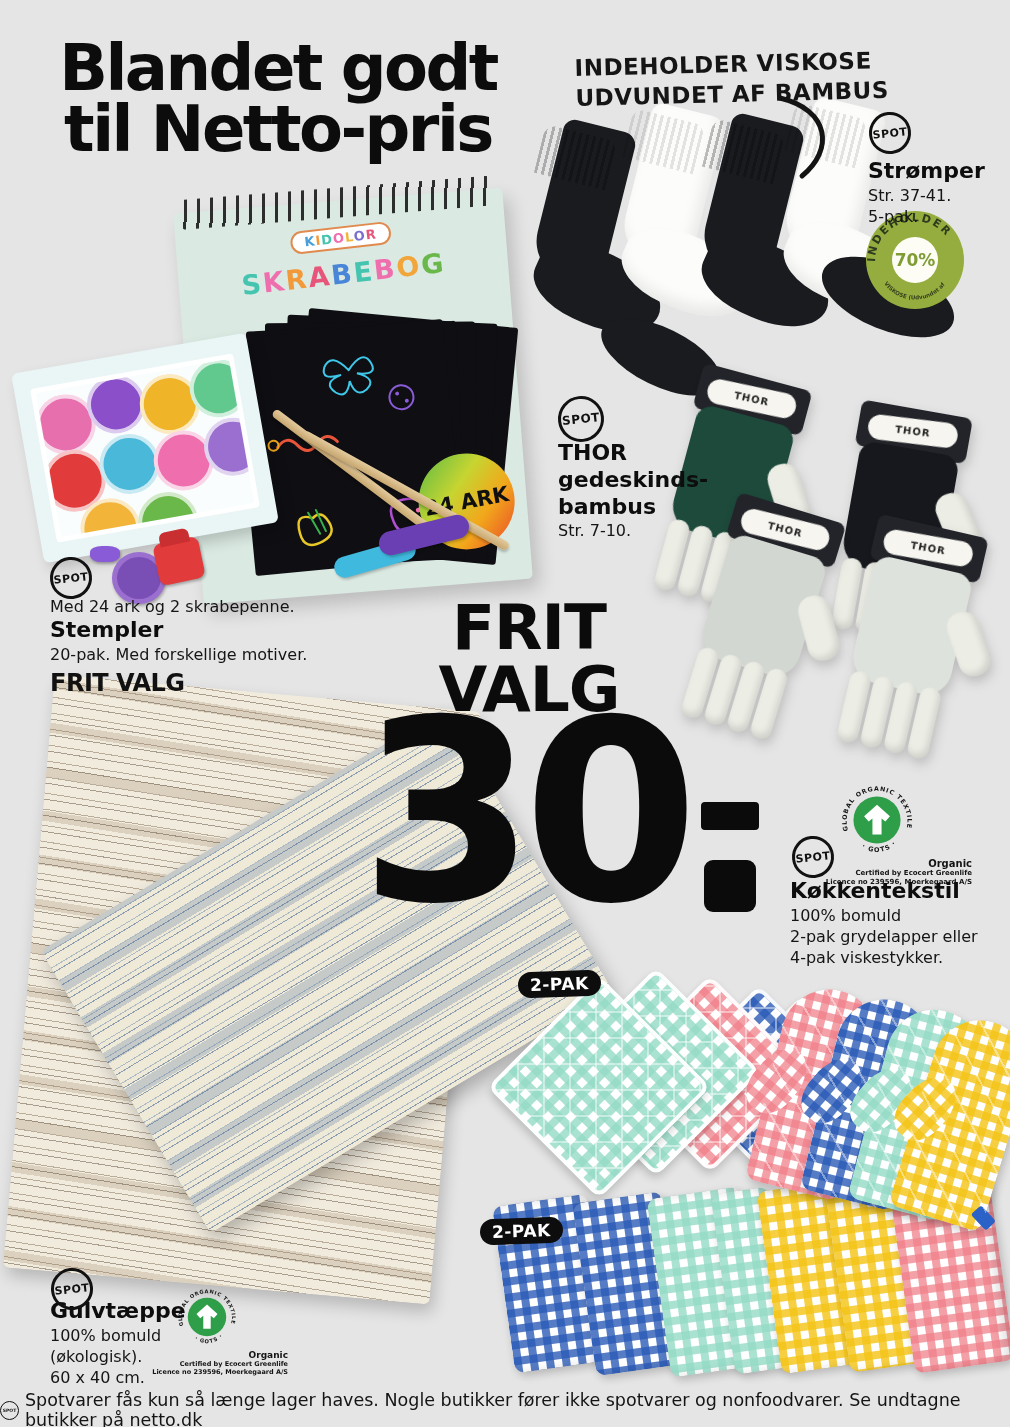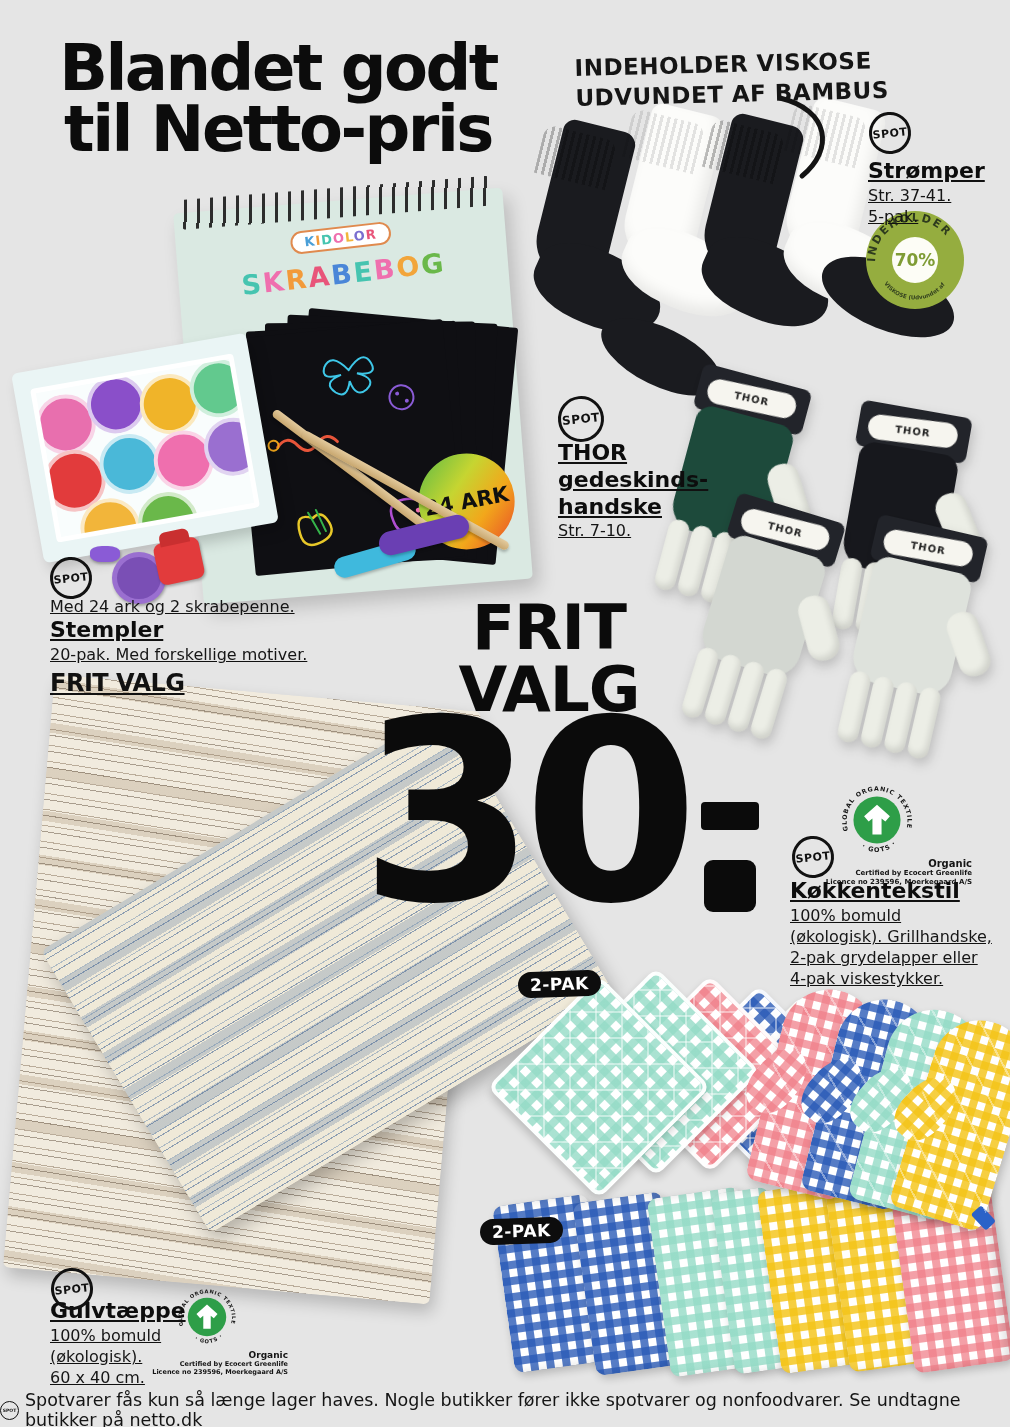--- a/index.html
+++ b/index.html
@@ -92,39 +92,39 @@
     left:26px;top:352px;width:238px;height:192px;background:#eaf5f5;border-radius:6px;
     transform:rotate(-10deg);box-shadow:5px 8px 14px rgba(0,0,0,.18);z-index:3;overflow:hidden;
   }
   .stampbox .window{position:absolute;left:16px;top:18px;right:16px;bottom:18px;background:#f9fdfd;border:5px solid #fff;border-radius:4px;overflow:hidden;}
   .stampbox .stamp-dot{position:absolute;border-radius:50%;border:4px solid rgba(255,255,255,.7);}
   .ink-pot{position:absolute;border-radius:50%;z-index:4;box-shadow:1px 2px 3px rgba(0,0,0,.3);}
   .red-stamp{position:absolute;left:156px;top:540px;width:46px;height:42px;background:#e23b3c;border-radius:8px;transform:rotate(-12deg);z-index:4;box-shadow:1px 2px 3px rgba(0,0,0,.3);}
   .red-stamp::after{content:"";position:absolute;left:8px;top:-10px;width:30px;height:14px;background:#c92f30;border-radius:6px 6px 0 0;}
 
   
-  .block{z-index:6;text-decoration:underline;}
+  .block{z-index:6;}
   .b-title{font-weight:bold;font-size:22px;line-height:1.22;color:#0d0d0d;}
   .b-line{font-size:16px;line-height:1.32;color:#151515;}
   .b-big{font-weight:bold;font-size:24px;letter-spacing:-.5px;margin-top:4px;}
 
   
   .glove-group{left:612px;top:356px;width:400px;height:430px;z-index:2;}
   .glove{position:absolute;width:120px;height:250px;filter:drop-shadow(3px 5px 6px rgba(0,0,0,.18));}
   .glove .cuff{position:absolute;left:0;top:0;width:112px;height:46px;background:#22242a;border-radius:8px;}
   .glove .label{position:absolute;left:10px;top:10px;width:90px;height:25px;background:#f6f5ef;border-radius:13px;
     display:flex;align-items:center;justify-content:center;font-weight:bold;font-size:10px;letter-spacing:1px;color:#222;transform:rotate(-3deg);}
   .glove .palm{position:absolute;left:6px;top:40px;width:100px;height:126px;border-radius:16px 16px 26px 26px;}
   .glove .fingers{position:absolute;left:8px;top:158px;display:flex;gap:3px;}
   .glove .fingers i{display:block;width:21px;height:72px;background:#ecEDE7;background:#eceee6;border-radius:10px;box-shadow:inset -3px -4px 6px rgba(0,0,0,.12);}
   .glove .thumb{position:absolute;right:-12px;top:74px;width:32px;height:66px;background:#eceee6;border-radius:15px;transform:rotate(-32deg);box-shadow:inset -3px -4px 6px rgba(0,0,0,.12);}
 
   
   .fritvalg{
-    left:424px;top:597px;width:250px;text-align:center;z-index:6;
+    left:404px;top:597px;width:250px;text-align:center;z-index:6;
     font-weight:bold;font-size:63px;line-height:.98;letter-spacing:-1px;color:#0b0b0b;
   }
   .price{left:360px;top:706px;display:flex;align-items:flex-start;z-index:6;color:#0b0b0b;}
   .price .digits{font-weight:bold;font-size:252px;line-height:.84;letter-spacing:-12px;}
   .price .mark{margin-left:14px;margin-top:96px;display:flex;flex-direction:column;align-items:center;}
   .price .bar{width:58px;height:28px;background:#0b0b0b;border-radius:4px;}
   .price .dot{width:52px;height:52px;background:#0b0b0b;border-radius:9px;margin-top:30px;}
 
   
   .rug-back{
@@ -318,21 +318,21 @@
     <div class="b-line">20-pak. Med forskellige motiver.</div>
     <div class="b-big">FRIT VALG</div>
   </div>
 
   <div class="abs spot-badge spot-42" style="left:558px;top:396px">
       <span>SPOT</span>
     </div>
   <div class="abs block" style="left:558px;top:440px">
     <div class="b-title">THOR</div>
     <div class="b-title">gedeskinds-</div>
-    <div class="b-title">handske</div>
+    <div class="b-title">bambus</div>
     <div class="b-line">Str. 7-10.</div>
   </div>
 
   <div class="abs glove-group">
     <div class="glove" style="left:58px;top:18px;transform:rotate(15deg);z-index:2">
       <div class="cuff">
           <div class="label">
             <span>THOR</span>
           </div>
         </div>
@@ -426,21 +426,20 @@
     <div class="cert">Certified by Ecocert Greenlife</div>
     <div class="cert">Licence no 239596, Moerkegaard A/S</div>
   </div>
 
   <div class="abs spot-badge spot-36" style="left:792px;top:836px">
       <span>SPOT</span>
     </div>
   <div class="abs block" style="left:790px;top:878px;width:220px">
     <div class="b-title">Køkkentekstil</div>
     <div class="b-line">100% bomuld</div>
-    <div class="b-line">(økologisk). Grillhandske,</div>
     <div class="b-line">2-pak grydelapper eller</div>
     <div class="b-line">4-pak viskestykker.</div>
   </div>
 
   <div class="abs" style="left:0;top:0;z-index:2">
     <div class="potholder gingham-yellow" style="left:742px;top:1020px;width:112px;height:112px;z-index:1"></div>
     <div class="potholder gingham-blue" style="left:694px;top:1012px;width:122px;height:122px;z-index:2"></div>
     <div class="potholder gingham-pink" style="left:640px;top:1004px;width:132px;height:132px;z-index:3"></div>
     <div class="potholder gingham-mint" style="left:582px;top:998px;width:140px;height:140px;z-index:4"></div>
     <div class="potholder gingham-mint" style="left:520px;top:1008px;width:150px;height:150px;z-index:5"></div>

